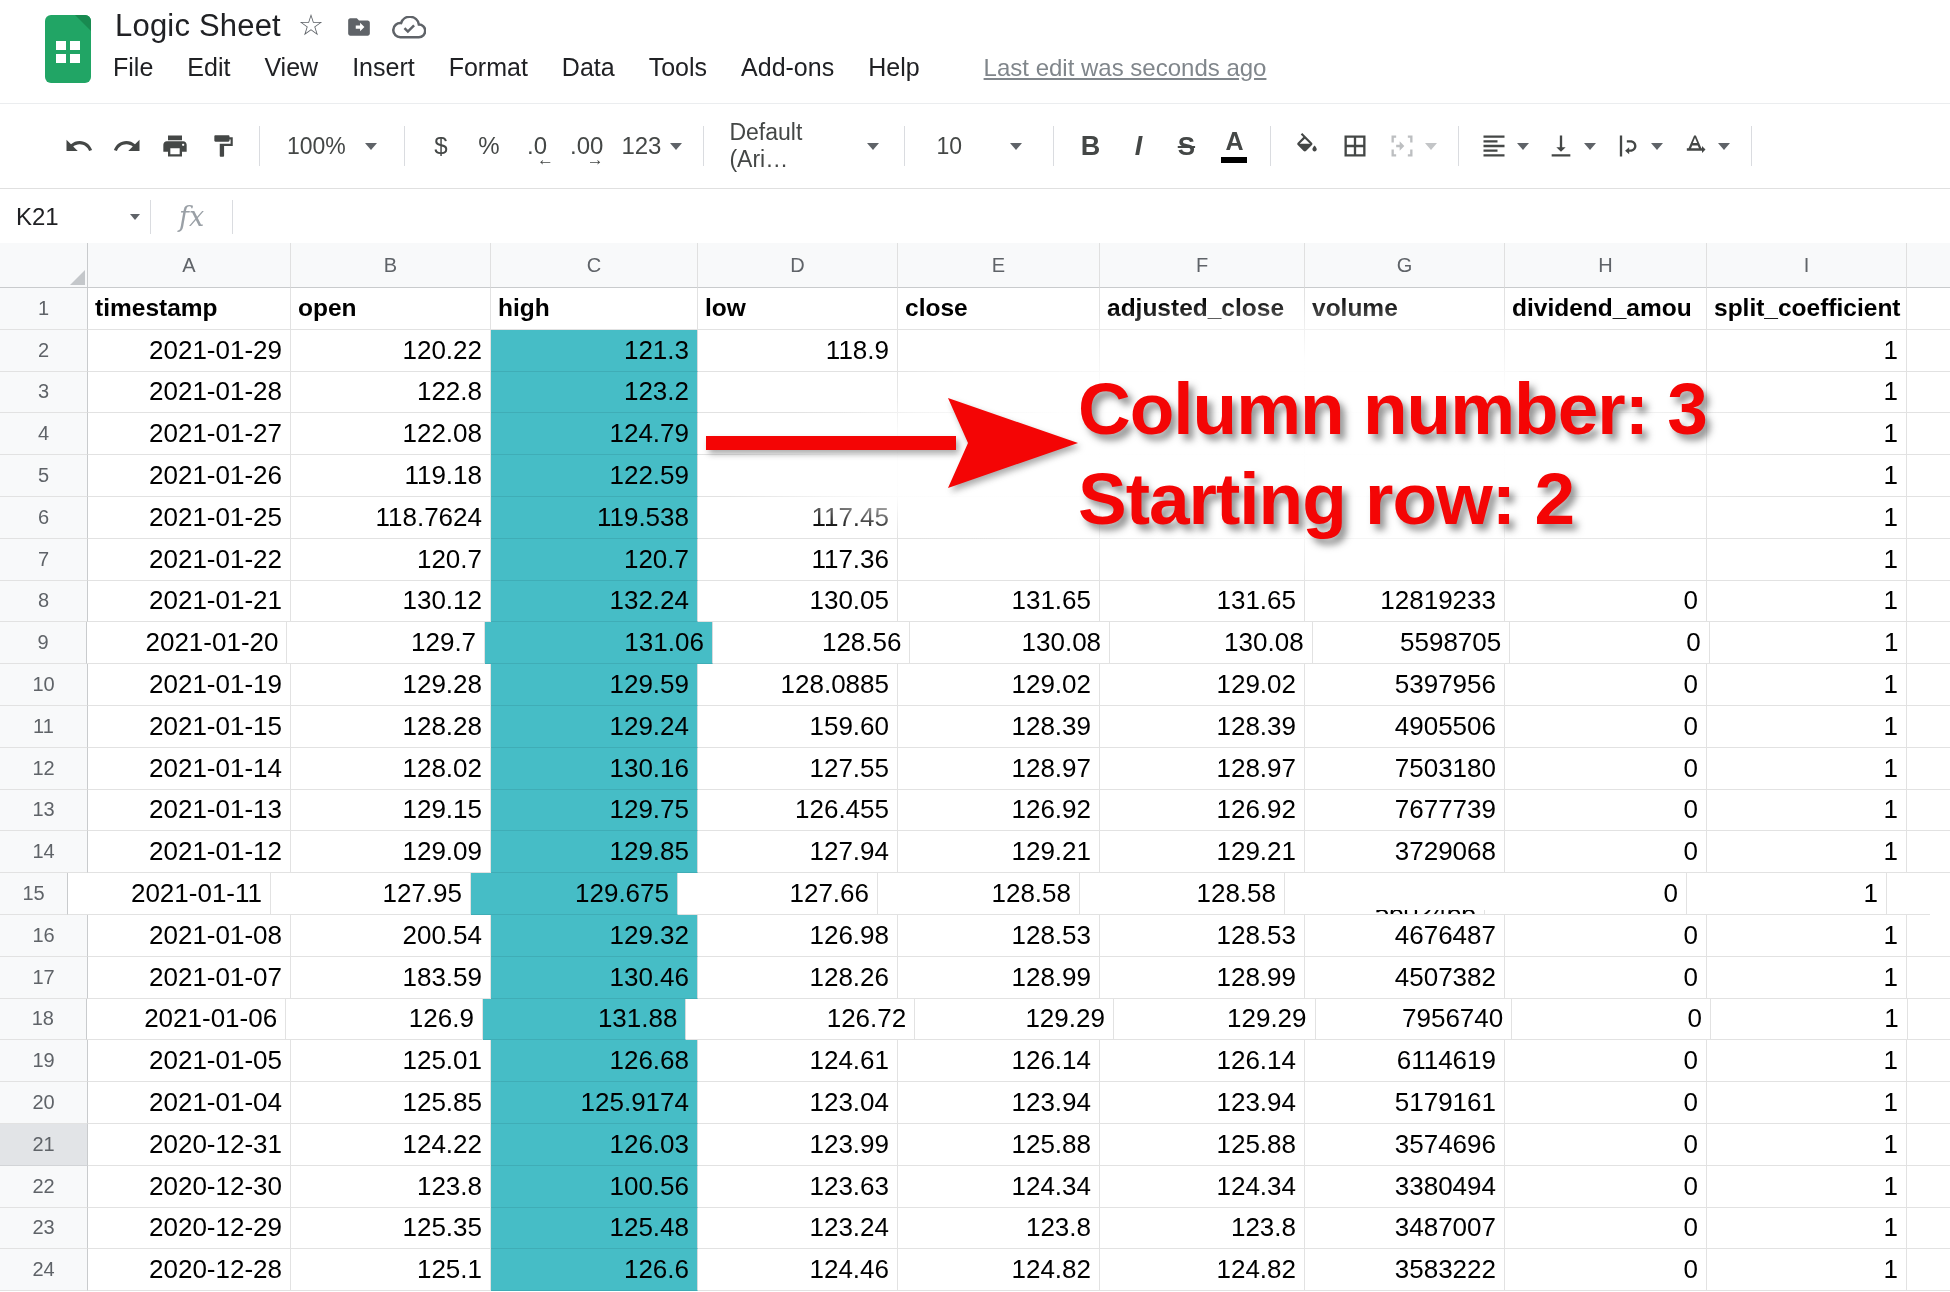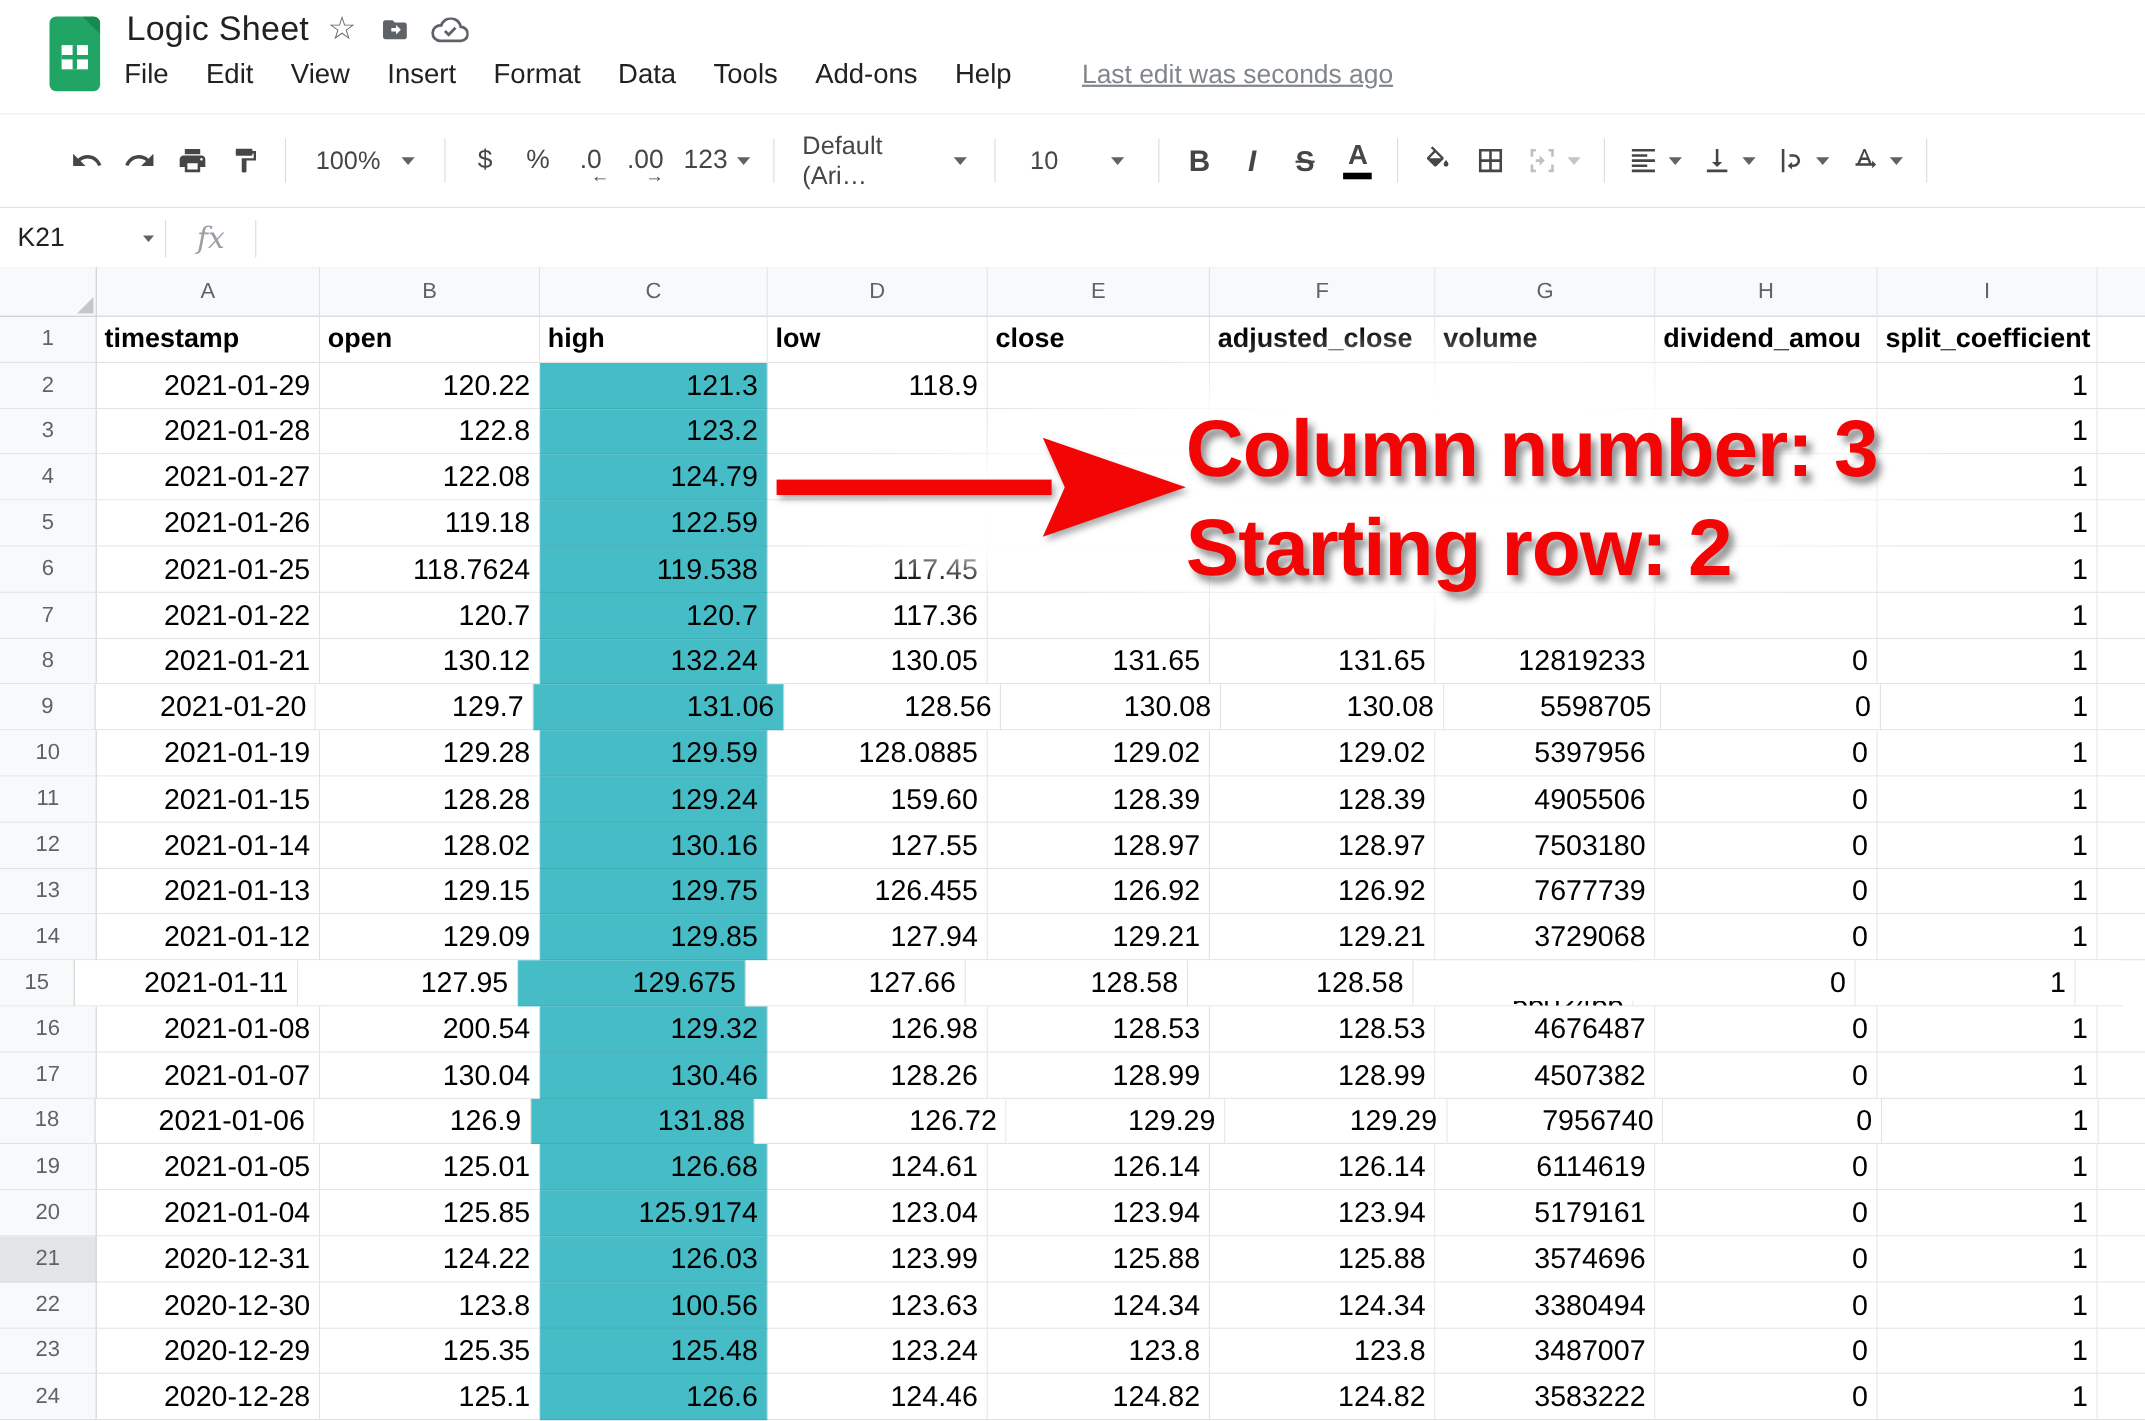--- a/index.html
+++ b/index.html
@@ -449,21 +449,21 @@
           <div class="c" style="width: 202px;">128.53</div>
           <div class="c" style="width: 205px;">128.53</div>
           <div class="c" style="width: 200px;">4676487</div>
           <div class="c" style="width: 202px;">0</div>
           <div class="c" style="width: 200px;">1</div>
           <div class="c" style="width: 43px; border-right: none;"></div>
         </div>
         <div class="r">
           <div class="rowhead" style="width: 88px;">17</div>
           <div class="c" style="width: 203px;">2021-01-07</div>
-          <div class="c" style="width: 200px;">130.04</div>
+          <div class="c" style="width: 200px;">183.59</div>
           <div class="c teal" style="width: 207px;">130.46</div>
           <div class="c" style="width: 200px;">128.26</div>
           <div class="c" style="width: 202px;">128.99</div>
           <div class="c" style="width: 205px;">128.99</div>
           <div class="c" style="width: 200px;">4507382</div>
           <div class="c" style="width: 202px;">0</div>
           <div class="c" style="width: 200px;">1</div>
           <div class="c" style="width: 43px; border-right: none;"></div>
         </div>
         <div class="r">

